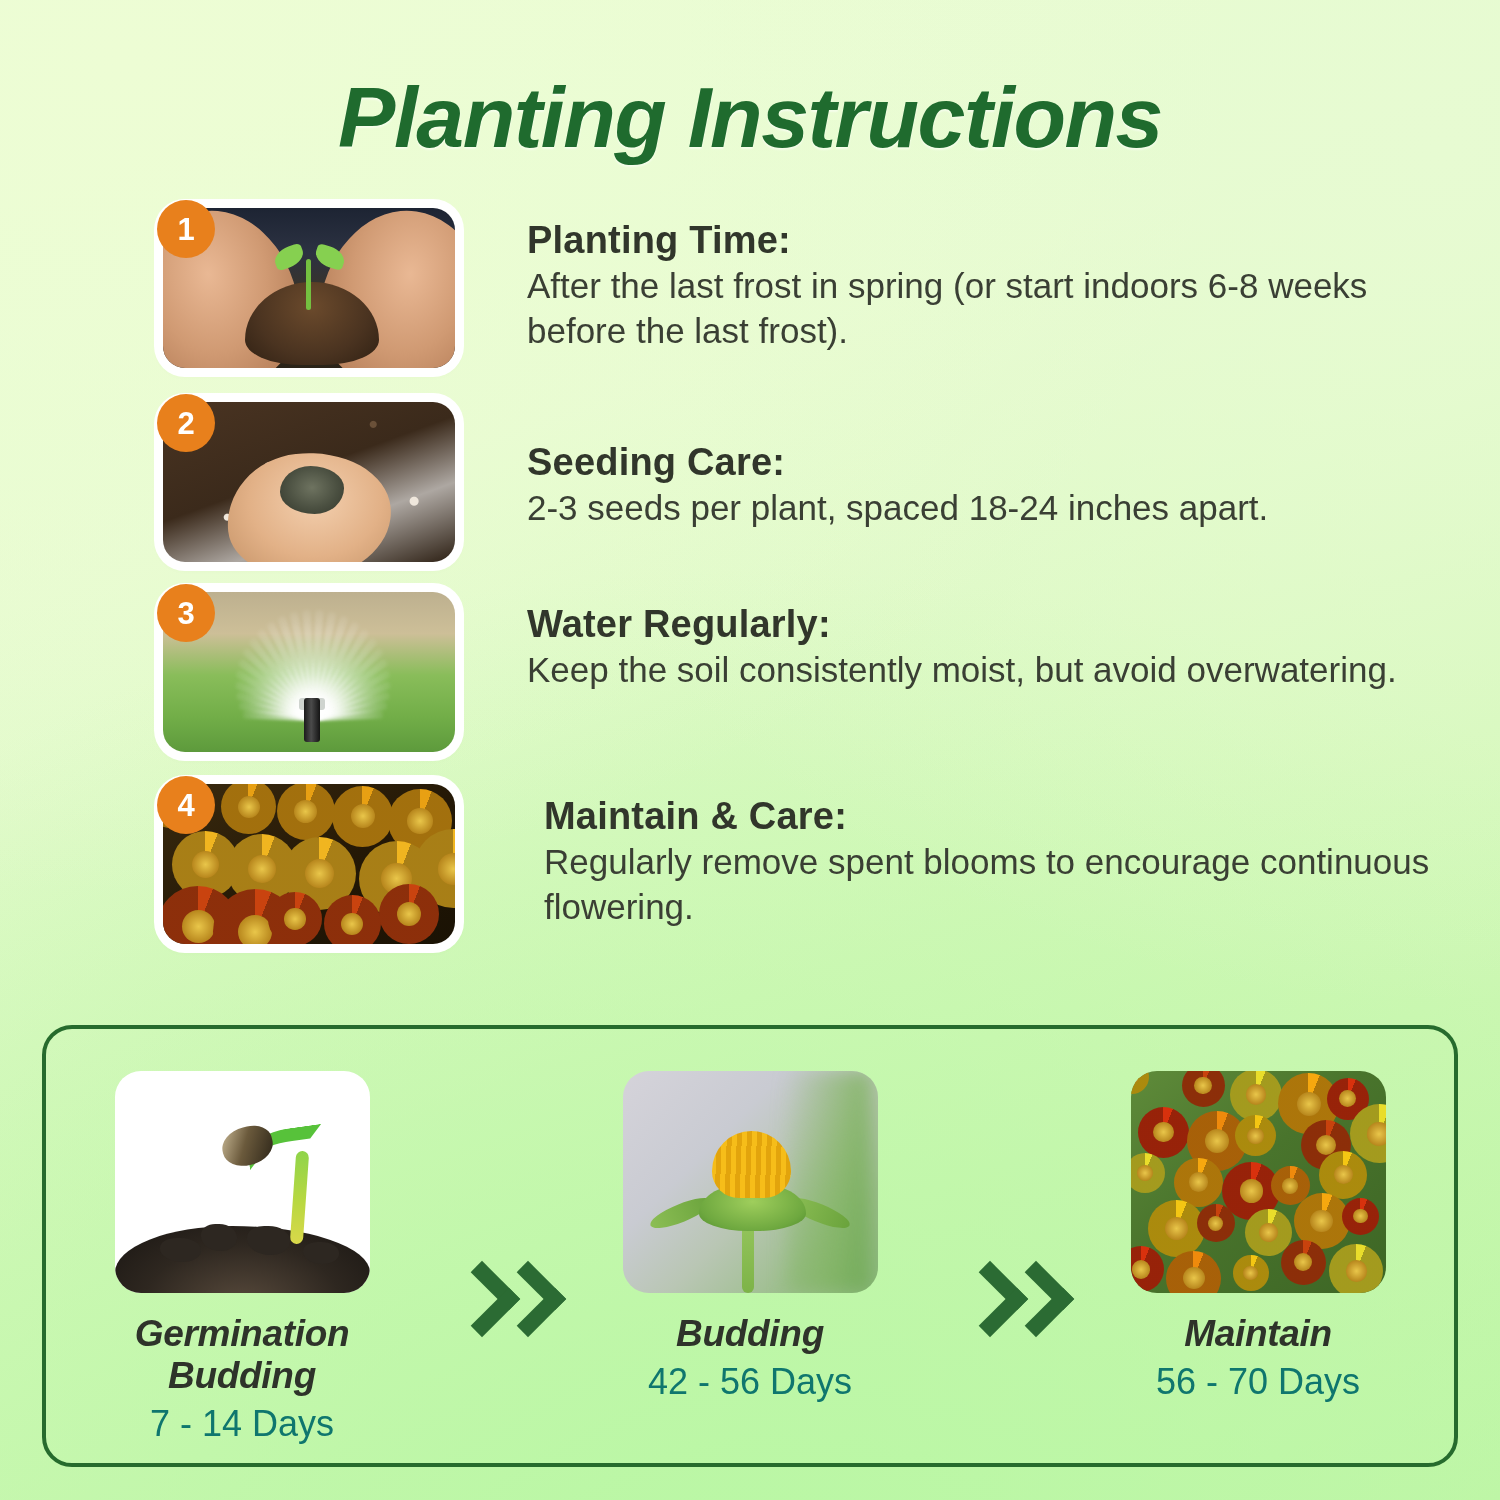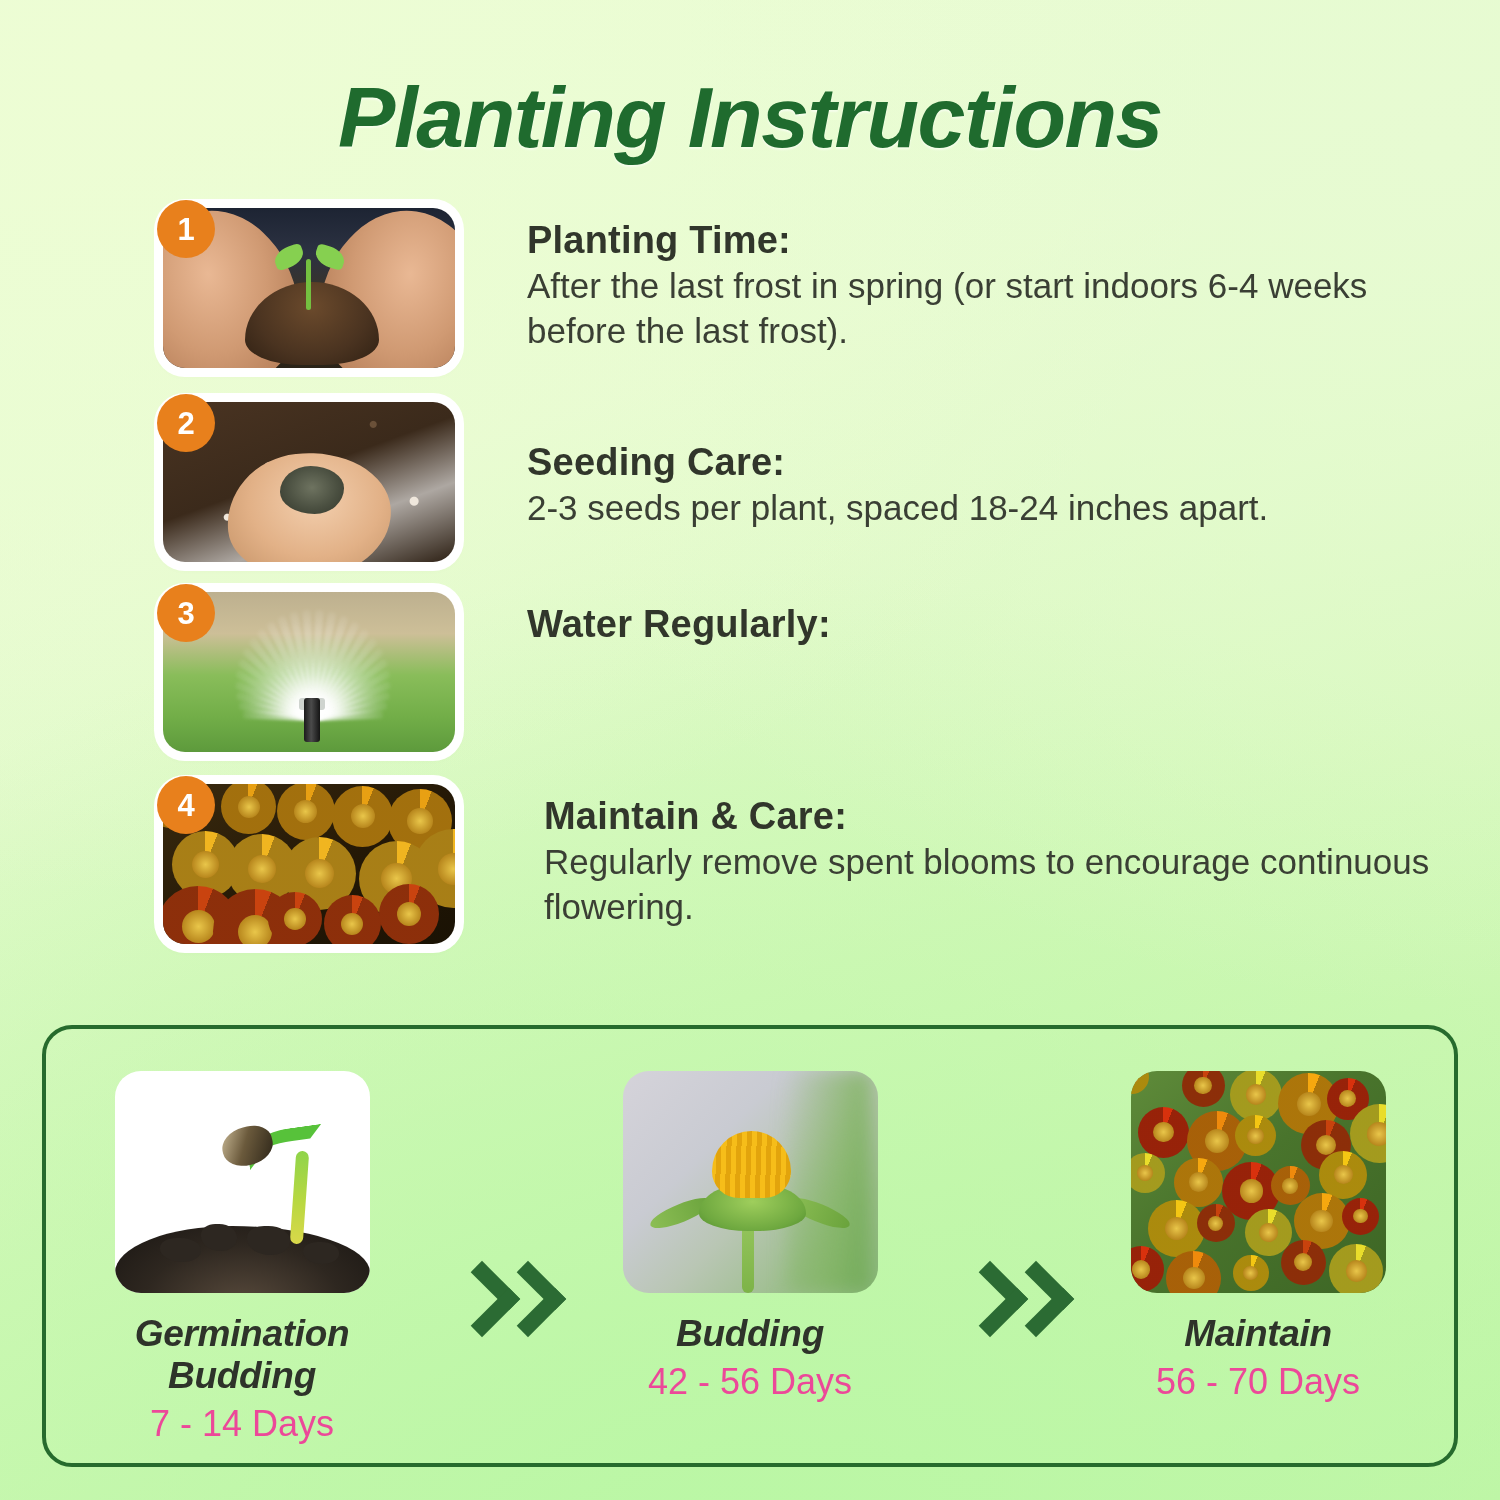--- a/index.html
+++ b/index.html
@@ -167,21 +167,21 @@
     font-size: 37px;
     font-weight: bold;
     font-style: italic;
     color: #2e332a;
     letter-spacing: -0.3px;
   }
 
   .stage-days {
     margin-top: 6px;
     font-size: 36px;
-    color: #ec4899;
+    color: #0f766e;
   }
 
   .chevrons {
     align-self: center;
     margin-top: 66px;
     display: flex;
     width: 130px;
     justify-content: center;
     gap: 2px;
   }
@@ -365,21 +365,21 @@
               <div class="soil"></div>
               <div class="stem"></div>
               <div class="leafa"></div>
               <div class="leafb"></div>
             </div>
           </div>
         </div>
       </div>
       <div class="step-text">
         <div class="step-title">Planting Time:</div>
-        <div class="step-body">After the last frost in spring (or start indoors 6-4 weeks before the last frost).</div>
+        <div class="step-body">After the last frost in spring (or start indoors 6-8 weeks before the last frost).</div>
       </div>
     </div>
 
     <div class="step step--2">
       <div class="thumb-wrap">
         <div class="badge">2</div>
         <div class="thumb">
           <div class="pic">
             <div class="art-seeds">
               <div class="hand"></div>
@@ -429,20 +429,21 @@
                   <div class="ray" style="transform: rotate(88deg) scaleY(0.73396);"></div>
                 </div>
               <div class="collar"></div>
               <div class="head"></div>
             </div>
           </div>
         </div>
       </div>
       <div class="step-text">
         <div class="step-title">Water Regularly:</div>
+        <div class="step-body">Keep the soil consistently moist, but avoid overwatering.</div>
       </div>
     </div>
 
     <div class="step step--4">
       <div class="thumb-wrap">
         <div class="badge">4</div>
         <div class="thumb">
           <div class="pic">
             <div class="art-flowerbed" id="bedHost">
                 <div class="fl" style="--c: #e8a013; width: 52px; height: 52px; left: -6%; top: -5%;"></div>

